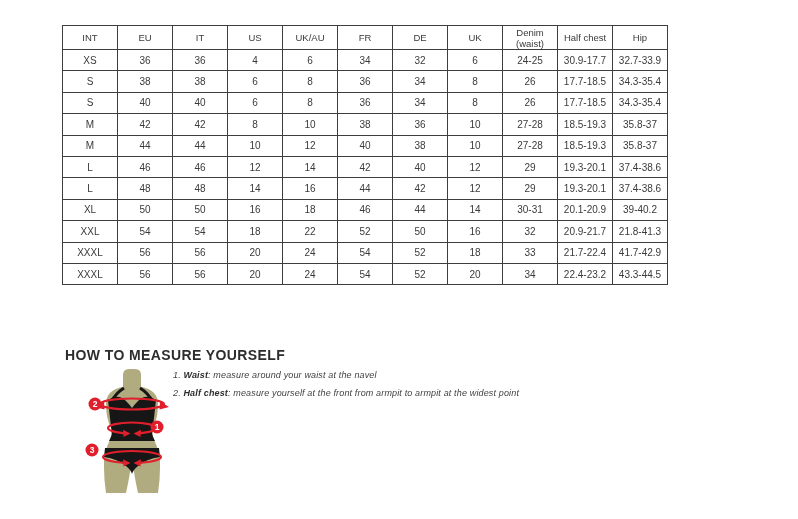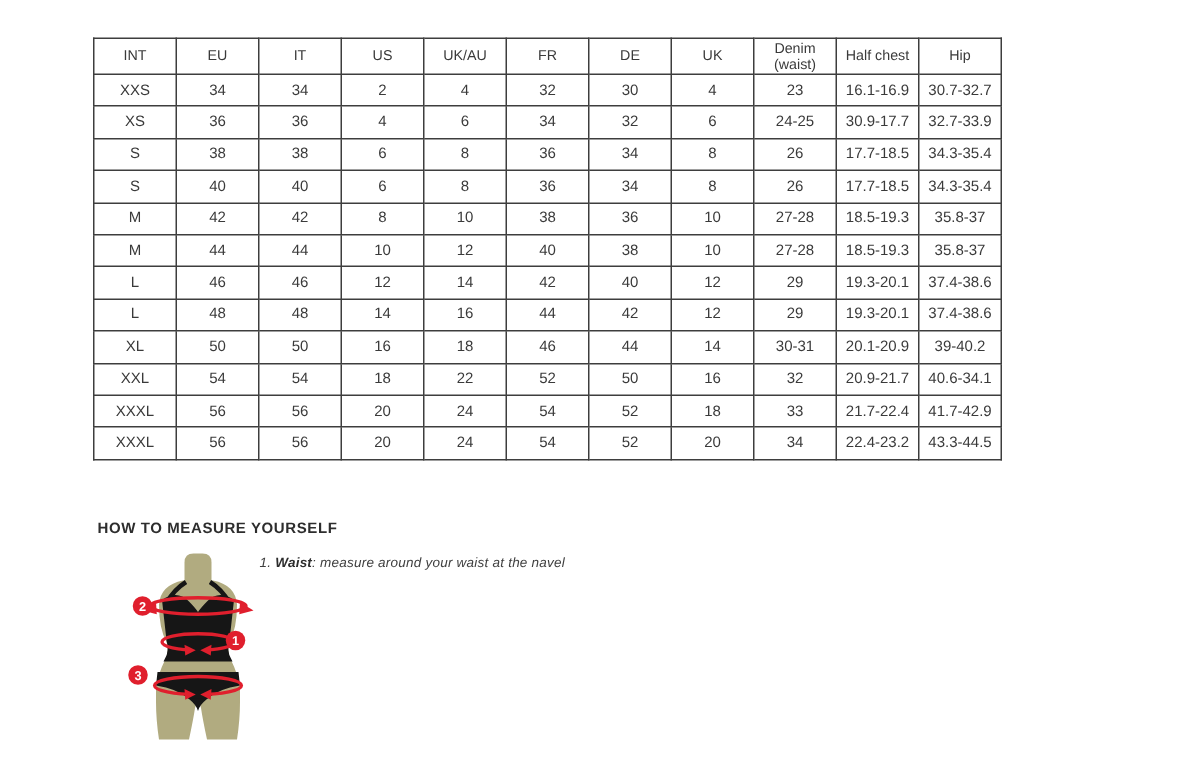--- a/index.html
+++ b/index.html
@@ -11,21 +11,21 @@
     position:absolute;left:62px;top:25px;width:606px;
     border-collapse:collapse;table-layout:fixed;
   }
   .size-table th,.size-table td{
     border:1px solid #3e3e3e;text-align:center;vertical-align:middle;
     color:#3a3a3a;padding:0;overflow:hidden;
   }
   .size-table th{height:23px;font-size:9.5px;font-weight:normal;}
   .size-table td{height:20.4px;font-size:10px;}
   .measure-title{
-    position:absolute;left:65px;top:347px;font-size:10px;font-weight:bold;
+    position:absolute;left:65px;top:347px;font-size:14px;font-weight:bold;
     color:#2d2d2d;letter-spacing:0.4px;
   }
   .figure{position:absolute;left:78px;top:367px;width:120px;height:135px;}
   .steps{position:absolute;left:173px;top:370px;font-size:9px;color:#3f3f3f;letter-spacing:0.15px;font-style:italic;}
   .step{margin-bottom:7.5px;line-height:10px;}
   .step b{color:#2d2d2d;}
   .badge-num{font-size:8.5px;font-weight:bold;fill:#ffffff;}
 </style>
 </head>
 <body>
@@ -41,33 +41,20 @@
         <th>FR</th>
         <th>DE</th>
         <th>UK</th>
         <th>Denim (waist)</th>
         <th>Half chest</th>
         <th>Hip</th>
       </tr>
   </thead>
   <tbody>
       <tr>
-        <td>XXS</td>
-        <td>34</td>
-        <td>34</td>
-        <td>2</td>
-        <td>4</td>
-        <td>32</td>
-        <td>30</td>
-        <td>4</td>
-        <td>23</td>
-        <td>16.1-16.9</td>
-        <td>30.7-32.7</td>
-      </tr>
-      <tr>
         <td>XS</td>
         <td>36</td>
         <td>36</td>
         <td>4</td>
         <td>6</td>
         <td>34</td>
         <td>32</td>
         <td>6</td>
         <td>24-25</td>
         <td>30.9-17.7</td>
@@ -168,21 +155,21 @@
         <td>XXL</td>
         <td>54</td>
         <td>54</td>
         <td>18</td>
         <td>22</td>
         <td>52</td>
         <td>50</td>
         <td>16</td>
         <td>32</td>
         <td>20.9-21.7</td>
-        <td>40.6-34.1</td>
+        <td>21.8-41.3</td>
       </tr>
       <tr>
         <td>XXXL</td>
         <td>56</td>
         <td>56</td>
         <td>20</td>
         <td>24</td>
         <td>54</td>
         <td>52</td>
         <td>18</td>
@@ -246,13 +233,17 @@
   <text class="badge-num" x="79" y="63" text-anchor="middle">1</text>
   <circle cx="14" cy="83" r="6.5" fill="#e01f2d"></circle>
   <text class="badge-num" x="14" y="86" text-anchor="middle">3</text>
 </svg>
 
 <div class="steps">
   <div class="step">
     <span>1.</span>
     <b>Waist</b><span>: measure around your waist at the navel</span>
   </div>
+  <div class="step">
+    <span>2.</span>
+    <b>Half chest</b><span>: measure yourself at the front from armpit to armpit at the widest point</span>
+  </div>
 </div>
 
 </body></html>

